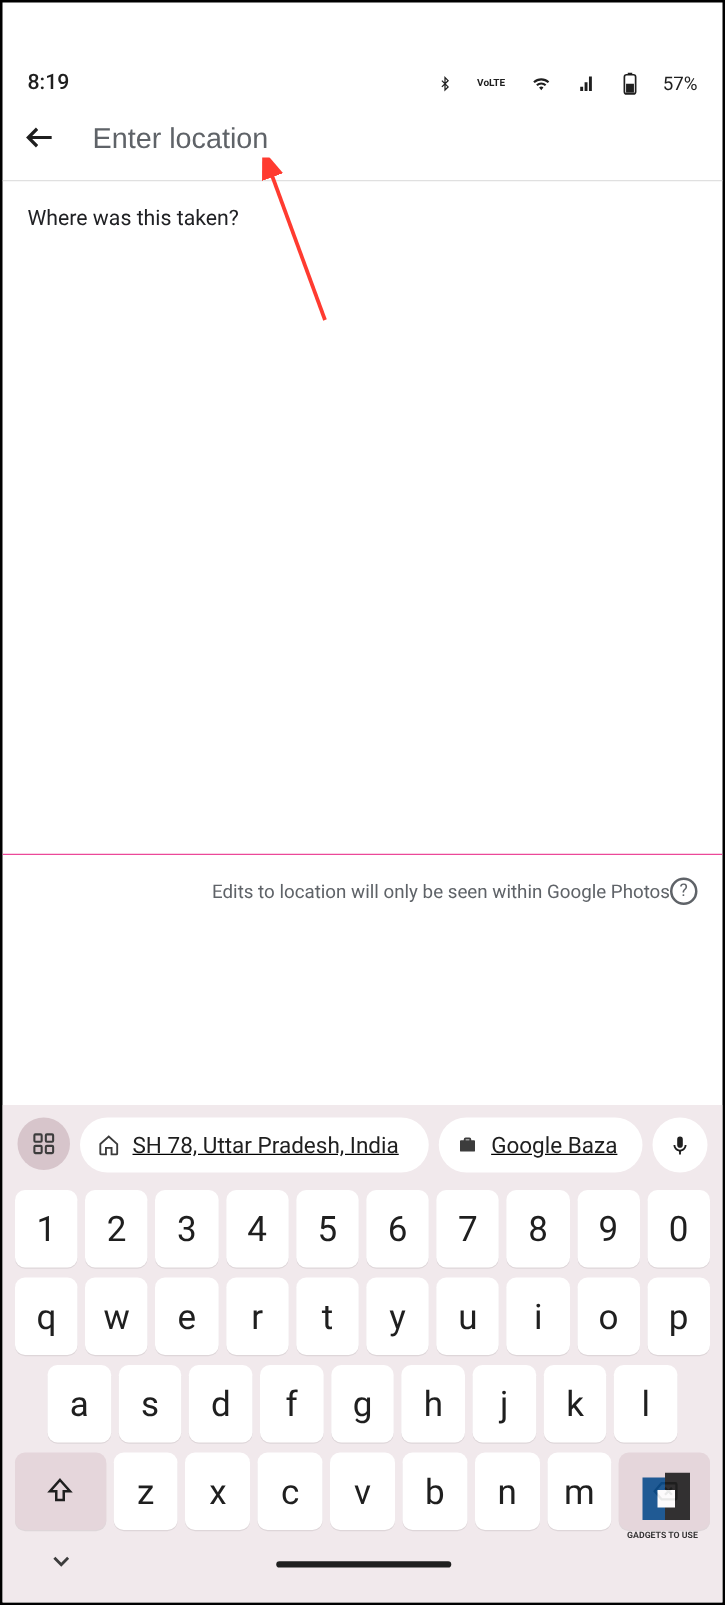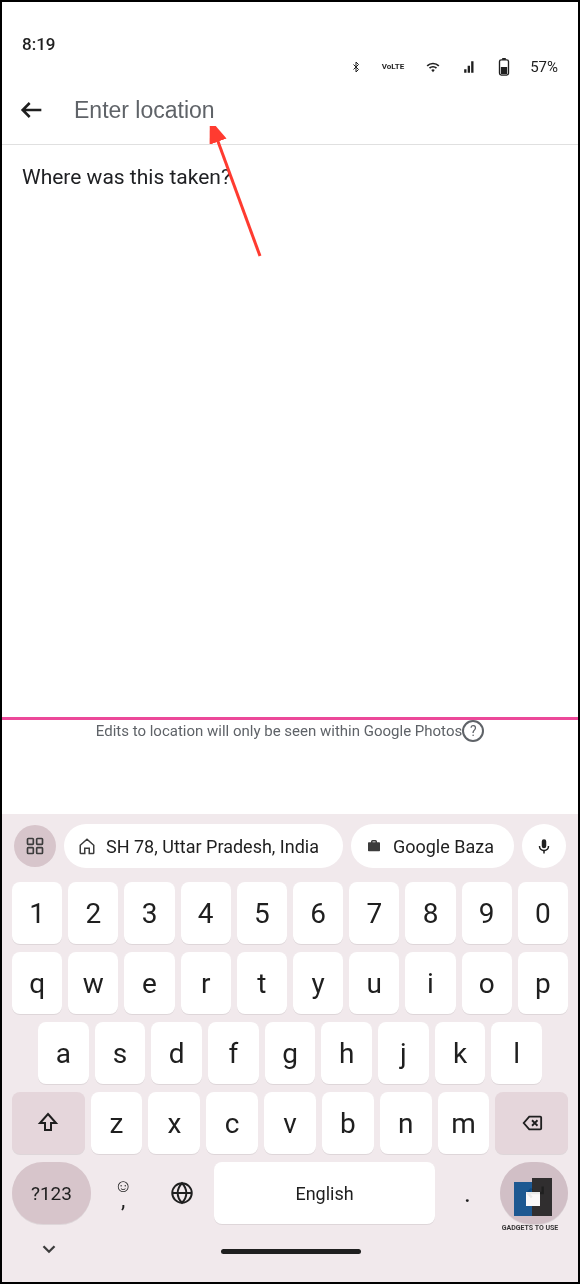--- a/index.html
+++ b/index.html
@@ -10,21 +10,21 @@
     background: #fff;
     border: 2px solid #000;
     position: relative;
     overflow: hidden;
   }
 
   
   .status-bar {
     display: flex;
     justify-content: space-between;
-    align-items: center;
+    align-items: flex-end;
     padding: 10px 20px 6px 20px;
     font-size: 17px;
     color: #1f1f1f;
   }
   .status-left { font-weight: 500; }
   .status-right { display: flex; align-items: center; gap: 20px; font-size: 15px; margin-top: 46px; }
   .status-right .icon { display:inline-flex; align-items:center; }
 
   
   .app-bar {
@@ -41,62 +41,63 @@
     color: #404040;
     width: 100%;
     background: transparent;
   }
   .search-input::placeholder { color: #5f6368; }
 
   .divider { height: 1px; background: #e0e0e0; width: 100%; }
 
   .prompt-text {
     padding: 20px;
-    font-size: 21px;
+    font-size: 17px;
     color: #202124;
   }
 
   
   .arrow {
     position: absolute;
     left: 200px;
     top: 124px;
     pointer-events: none;
   }
 
   
   .bottom-area {
     position: absolute;
     left: 0; right: 0;
     bottom: 540px;
-    border-top: 3px solid #ec4899;
-    padding: 0 20px;
-    display: flex;
-    justify-content: center;
+    border-top: 1px solid #ec4899;
+    padding: 18px 20px;
+    display: flex;
+    justify-content: flex-end;
     align-items: center;
     font-size: 15px;
     color: #5f6368;
   }
   .help-icon {
     width: 22px; height: 22px; border: 2px solid #5f6368; border-radius: 50%;
     display:flex; align-items:center; justify-content:center; font-size:14px; color:#5f6368;
   }
 
   
   .keyboard {
     position: absolute;
     left: 0; right: 0; bottom: 0;
     background: #f1e9ec;
     padding: 10px 6px 6px 6px;
   }
   .sugg-row {
     display: flex;
-    align-items: center;
+    align-items: flex-start;
     gap: 8px;
     padding: 0 6px 10px 6px;
+    text-decoration: underline;
   }
   .sugg-chip-left {
     width: 42px; height: 42px; border-radius: 50%;
     background: #d7c5cb;
     display:flex; align-items:center; justify-content:center;
     flex-shrink:0;
   }
   .sugg-pill {
     background: #fff;
     border-radius: 22px;
@@ -309,42 +310,20 @@
     <div class="key">n</div>
     <div class="key">m</div>
     <div class="key fn wide-bksp">
       <svg width="28" height="22" viewBox="0 0 24 24" fill="none" stroke="#1f1f1f" stroke-width="2">
           <path d="M21 5H9l-6 7 6 7h12a1 1 0 001-1V6a1 1 0 00-1-1z"></path>
           <path d="M12 9l6 6M18 9l-6 6"></path>
         </svg>
     </div>
   </div>
 
-  <div class="kb-row bottom">
-    <div class="key sym">?123</div>
-    <div class="key emoji">
-      <div style="display:flex;flex-direction:column;align-items:center;line-height:14px;">
-        <span>☺</span>
-        <span style="font-size:22px;">,</span>
-      </div>
-    </div>
-    <div class="key globe">
-      <svg width="26" height="26" viewBox="0 0 24 24" fill="none" stroke="#1f1f1f" stroke-width="1.8">
-          <circle cx="12" cy="12" r="9"></circle>
-          <path d="M3 12h18M12 3c2.5 2.5 4 5.5 4 9s-1.5 6.5-4 9c-2.5-2.5-4-5.5-4-9s1.5-6.5 4-9z"></path>
-        </svg>
-    </div>
-    <div class="key space">English</div>
-    <div class="key period" style="font-size:26px;">.</div>
-    <div class="key enter">
-      <svg width="26" height="26" viewBox="0 0 24 24" fill="none" stroke="#1f1f1f" stroke-width="2.2">
-          <path d="M20 6v6H6M10 8l-4 4 4 4"></path>
-        </svg>
-    </div>
-  </div>
 
   <div class="nav-bar">
     <div class="nav-down">
       <svg width="22" height="22" viewBox="0 0 24 24" fill="none" stroke="#3c3c3c" stroke-width="2.5">
           <path d="M6 9l6 6 6-6"></path>
         </svg>
     </div>
     <div class="nav-pill"></div>
     <div style="width:22px"></div>
   </div>

